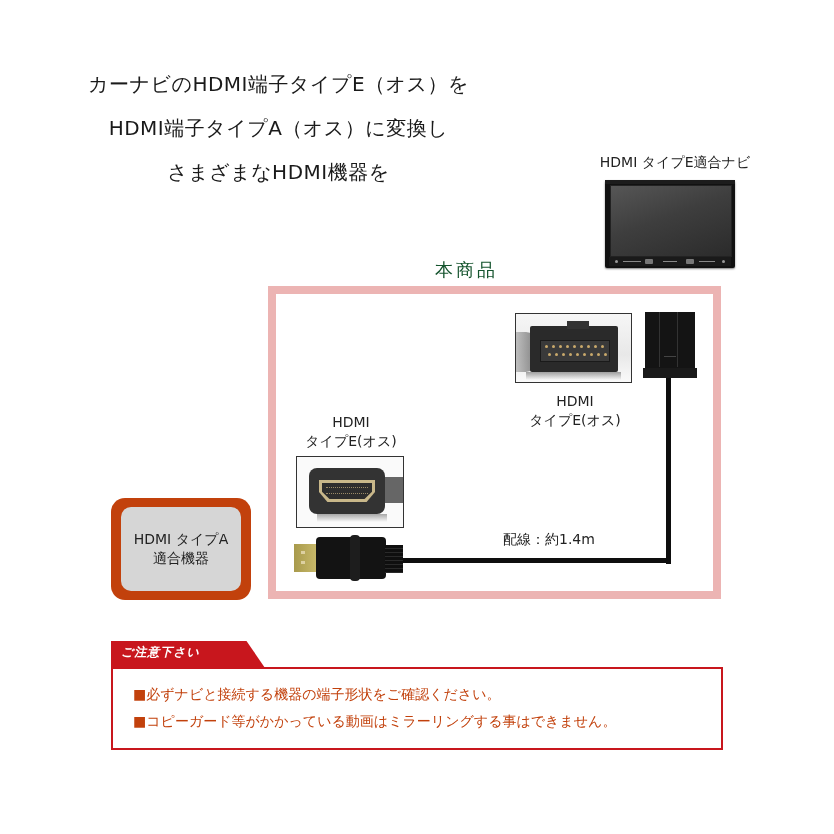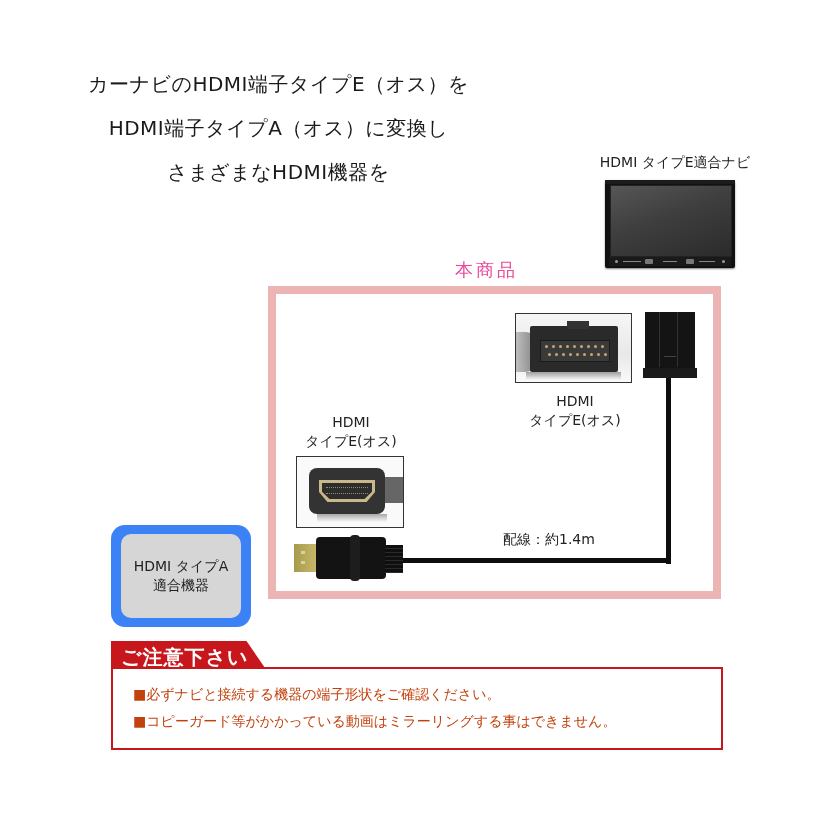--- a/index.html
+++ b/index.html
@@ -14,21 +14,21 @@
   
   .navi-label { left:580px; top:154px; width:190px; text-align:center; font-size:14px; color:#222; white-space:nowrap; }
   .navi { left:605px; top:180px; width:130px; height:88px; background:#111; border-radius:2px; box-shadow:0 1px 2px rgba(0,0,0,0.5); }
   .navi-top { left:0; top:0; width:130px; height:4px; background:#1c1c1c; }
   .navi-screen { left:5px; top:5px; width:120px; height:70px; background:linear-gradient(160deg,#565656 0%,#3e3e3e 45%,#2b2b2b 100%); border:1px solid #222; }
   .navi-bar { left:4px; top:77px; width:122px; height:9px; background:#1a1a1a; }
   .navi-btn { top:2px; width:8px; height:5px; background:#777; border-radius:1px; }
   .navi-dot { top:3px; width:3px; height:3px; background:#999; border-radius:50%; }
   .navi-dash { top:4px; height:1px; background:#888; }
 
-  .product-label { left:455px; top:258px; font-size:18px; color:#ec4899; letter-spacing:3px; white-space:nowrap; }
+  .product-label { left:435px; top:258px; font-size:18px; color:#14532d; letter-spacing:3px; white-space:nowrap; }
 
   
   .frame { left:268px; top:286px; width:437px; height:297px; border:8px solid #ecb4b3; }
 
   
   .photo-e { left:515px; top:313px; width:115px; height:68px; border:1px solid #333;
              background:linear-gradient(180deg,#f6f6f6 0%,#e8e8e8 60%,#fafafa 100%); overflow:hidden; }
   .e-cable { left:0; top:18px; width:20px; height:40px; background:linear-gradient(90deg,#aaa,#555); border-radius:0 10px 10px 0; opacity:0.7; }
   .e-body { left:14px; top:12px; width:88px; height:46px; background:#2a2a2a; border-radius:2px; }
   .e-latch { left:37px; top:-5px; width:22px; height:8px; background:#333; }
@@ -63,29 +63,29 @@
   .a-shadow { left:20px; top:57px; width:70px; height:8px; background:linear-gradient(180deg,#555,transparent); opacity:0.5; }
 
   .plug-a-tip { left:294px; top:544px; width:23px; height:28px; background:linear-gradient(90deg,#a89a4c,#c8b96a); }
   .plug-a-tip .hole { left:7px; width:4px; height:3px; background:#ddd0a0; }
   .plug-a-body { left:316px; top:537px; width:70px; height:42px; background:#131313; border-radius:4px; }
   .plug-a-notch { left:350px; top:535px; width:10px; height:46px; background:#1d1d1d; border-radius:4px; }
   .plug-a-strain { left:385px; top:545px; width:18px; height:28px; background:#0f0f0f;
                    background-image:repeating-linear-gradient(180deg,#0f0f0f 0 3px,#2a2a2a 3px 4px); }
 
   
-  .device { left:111px; top:498px; width:140px; height:102px; background:#3b82f6; border-radius:14px;margin-top:27px; }
+  .device { left:111px; top:498px; width:140px; height:102px; background:#c2410c; border-radius:14px; }
   .device-inner { left:10px; top:9px; width:120px; height:84px; background:#d6d6d6; border-radius:10px;
                   display:flex; flex-direction:column; align-items:center; justify-content:center; }
   .device-inner span { font-size:14px; line-height:19px; color:#222; white-space:nowrap; }
 
   
   .caution-tab { left:111px; top:641px; width:154px; height:27px; background:#c8161d;
                  clip-path:polygon(0 0,88% 0,100% 100%,0 100%); }
-  .caution-title { left:10px; top:3px; font-size:20px; font-weight:bold; color:#fff; letter-spacing:1px; white-space:nowrap; }
+  .caution-title { left:10px; top:3px; font-size:12px; font-weight:bold; color:#fff; letter-spacing:1px; white-space:nowrap;font-style:italic; }
   .caution-box { left:111px; top:667px; width:608px; height:79px; border:2px solid #c8161d; background:#fff; }
   .caution-line { left:20px; font-size:14px; color:#c2410c; white-space:nowrap; }
 </style>
 </head>
 <body>
 
 <div class="abs headline">
   <div>カーナビのHDMI端子タイプE（オス）を</div>
   <div>HDMI端子タイプA（オス）に変換し</div>
   <div>さまざまなHDMI機器を</div>

